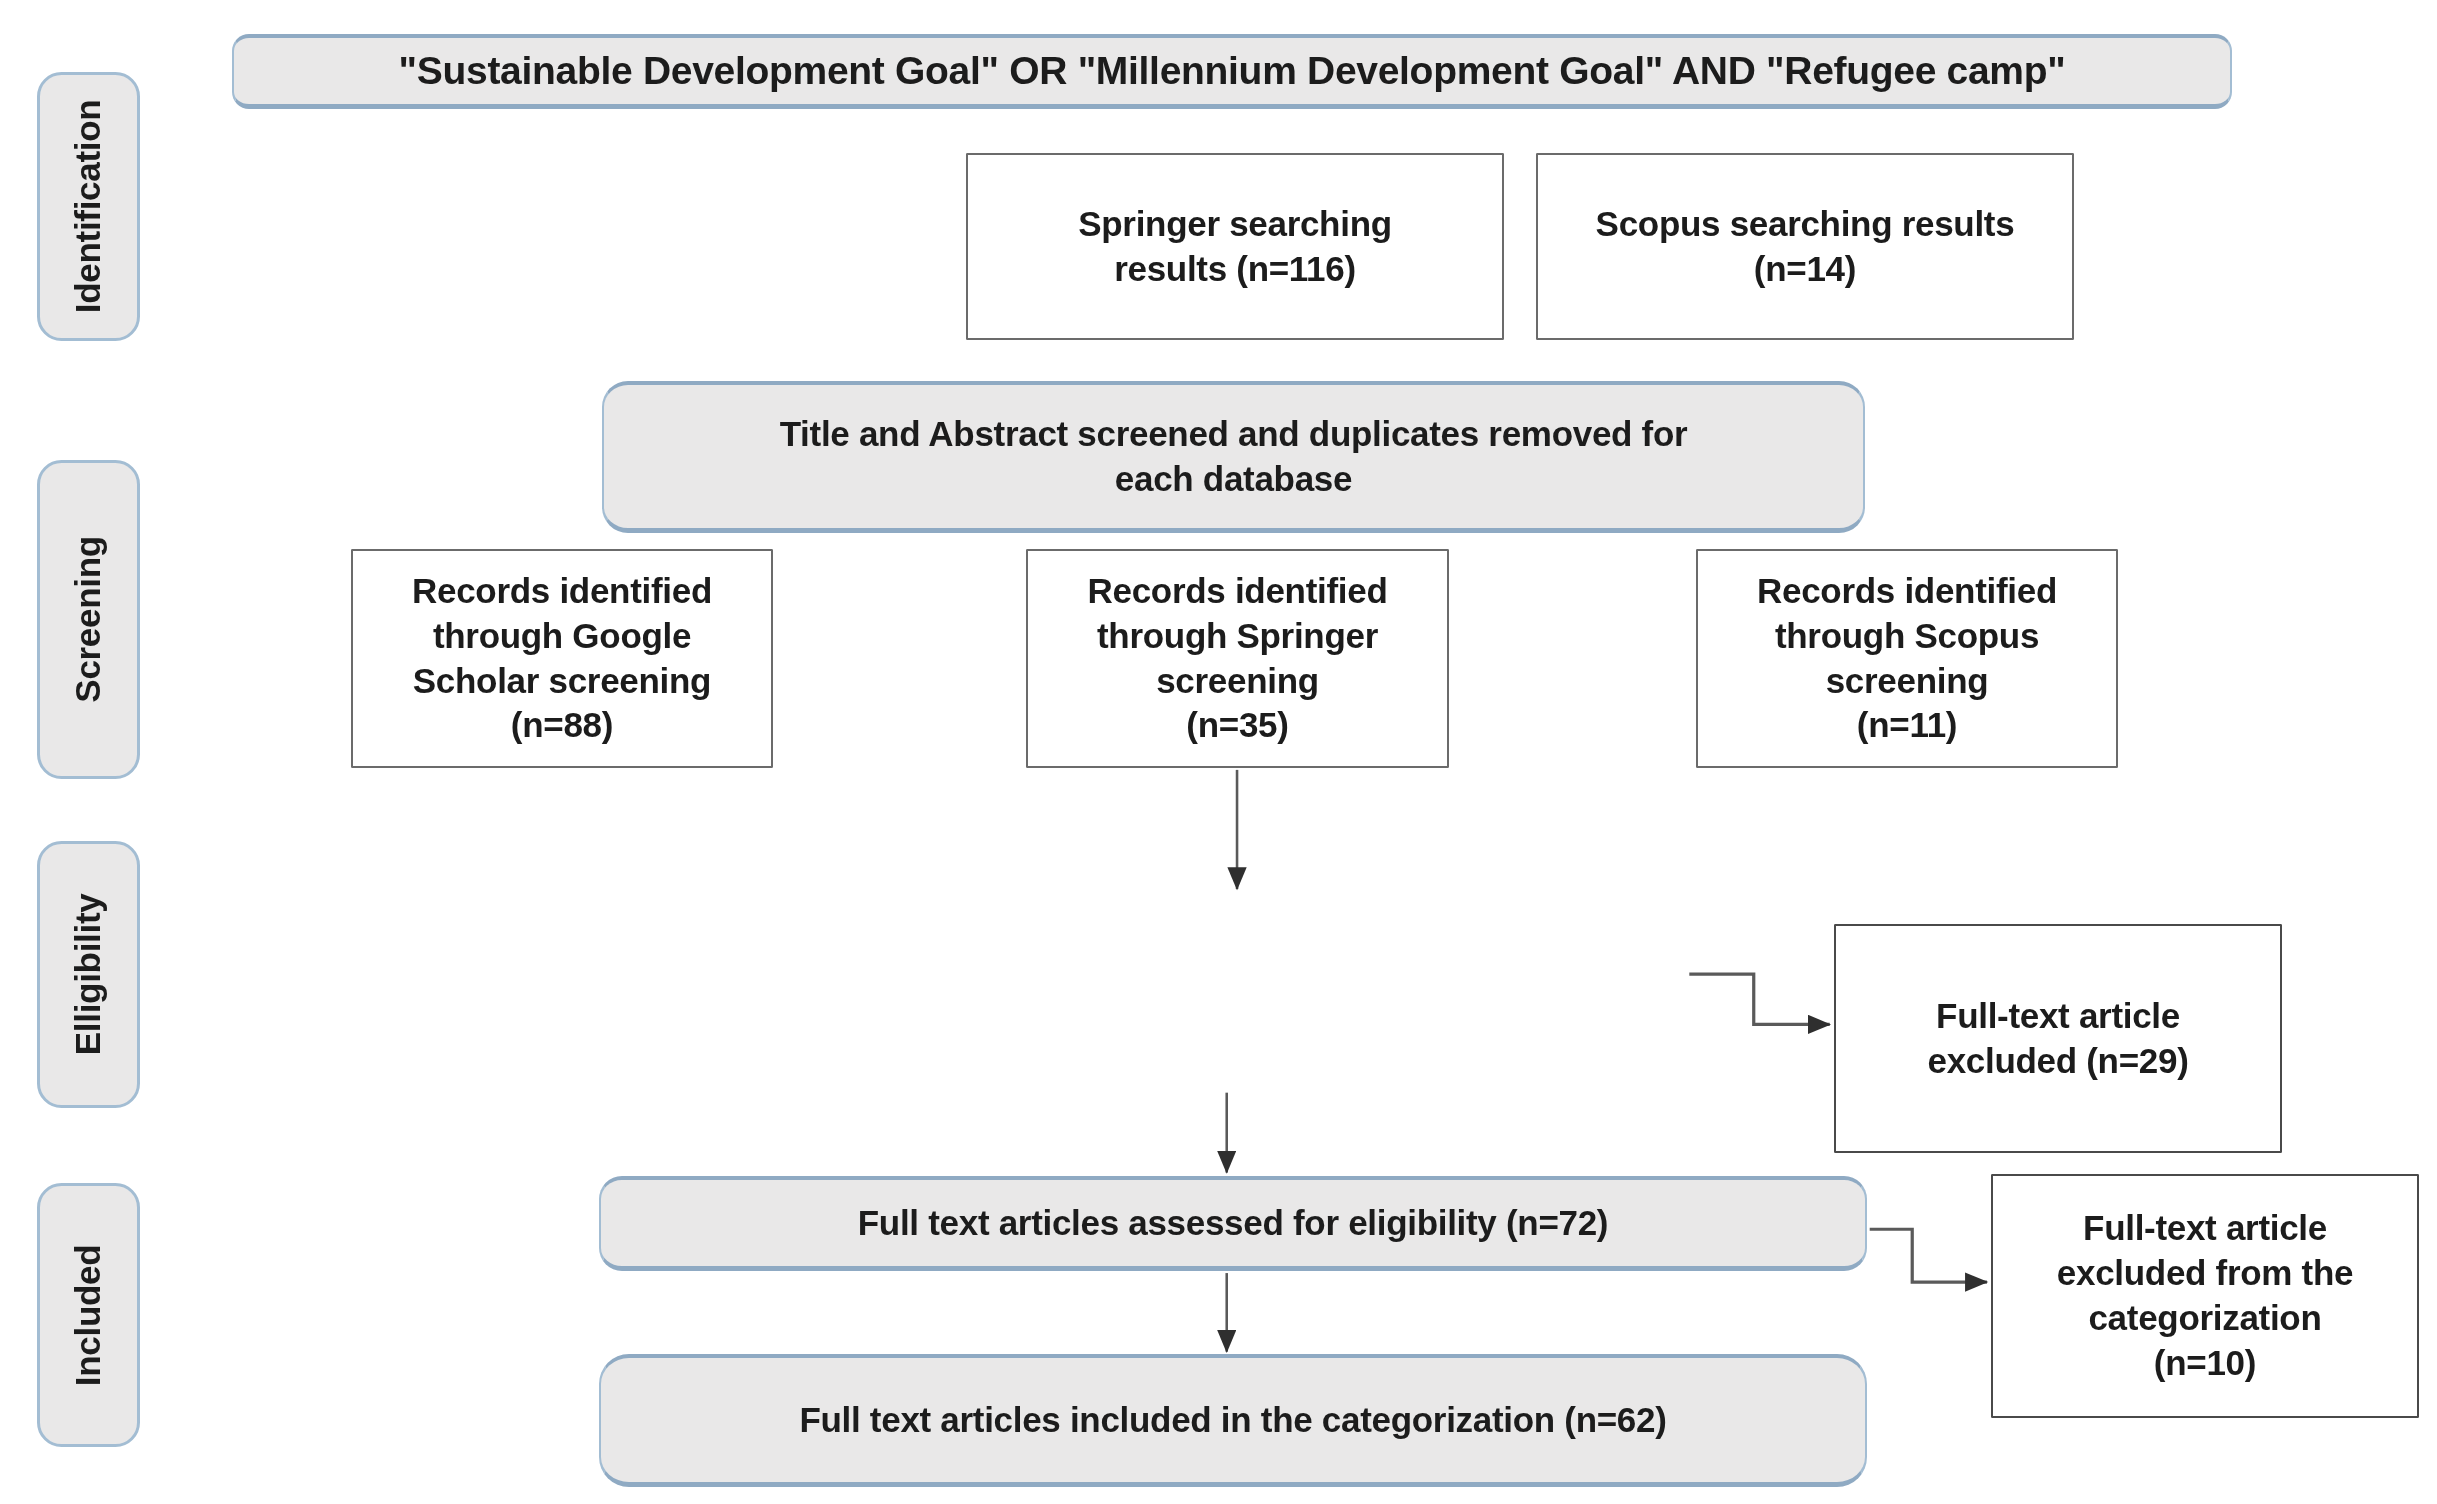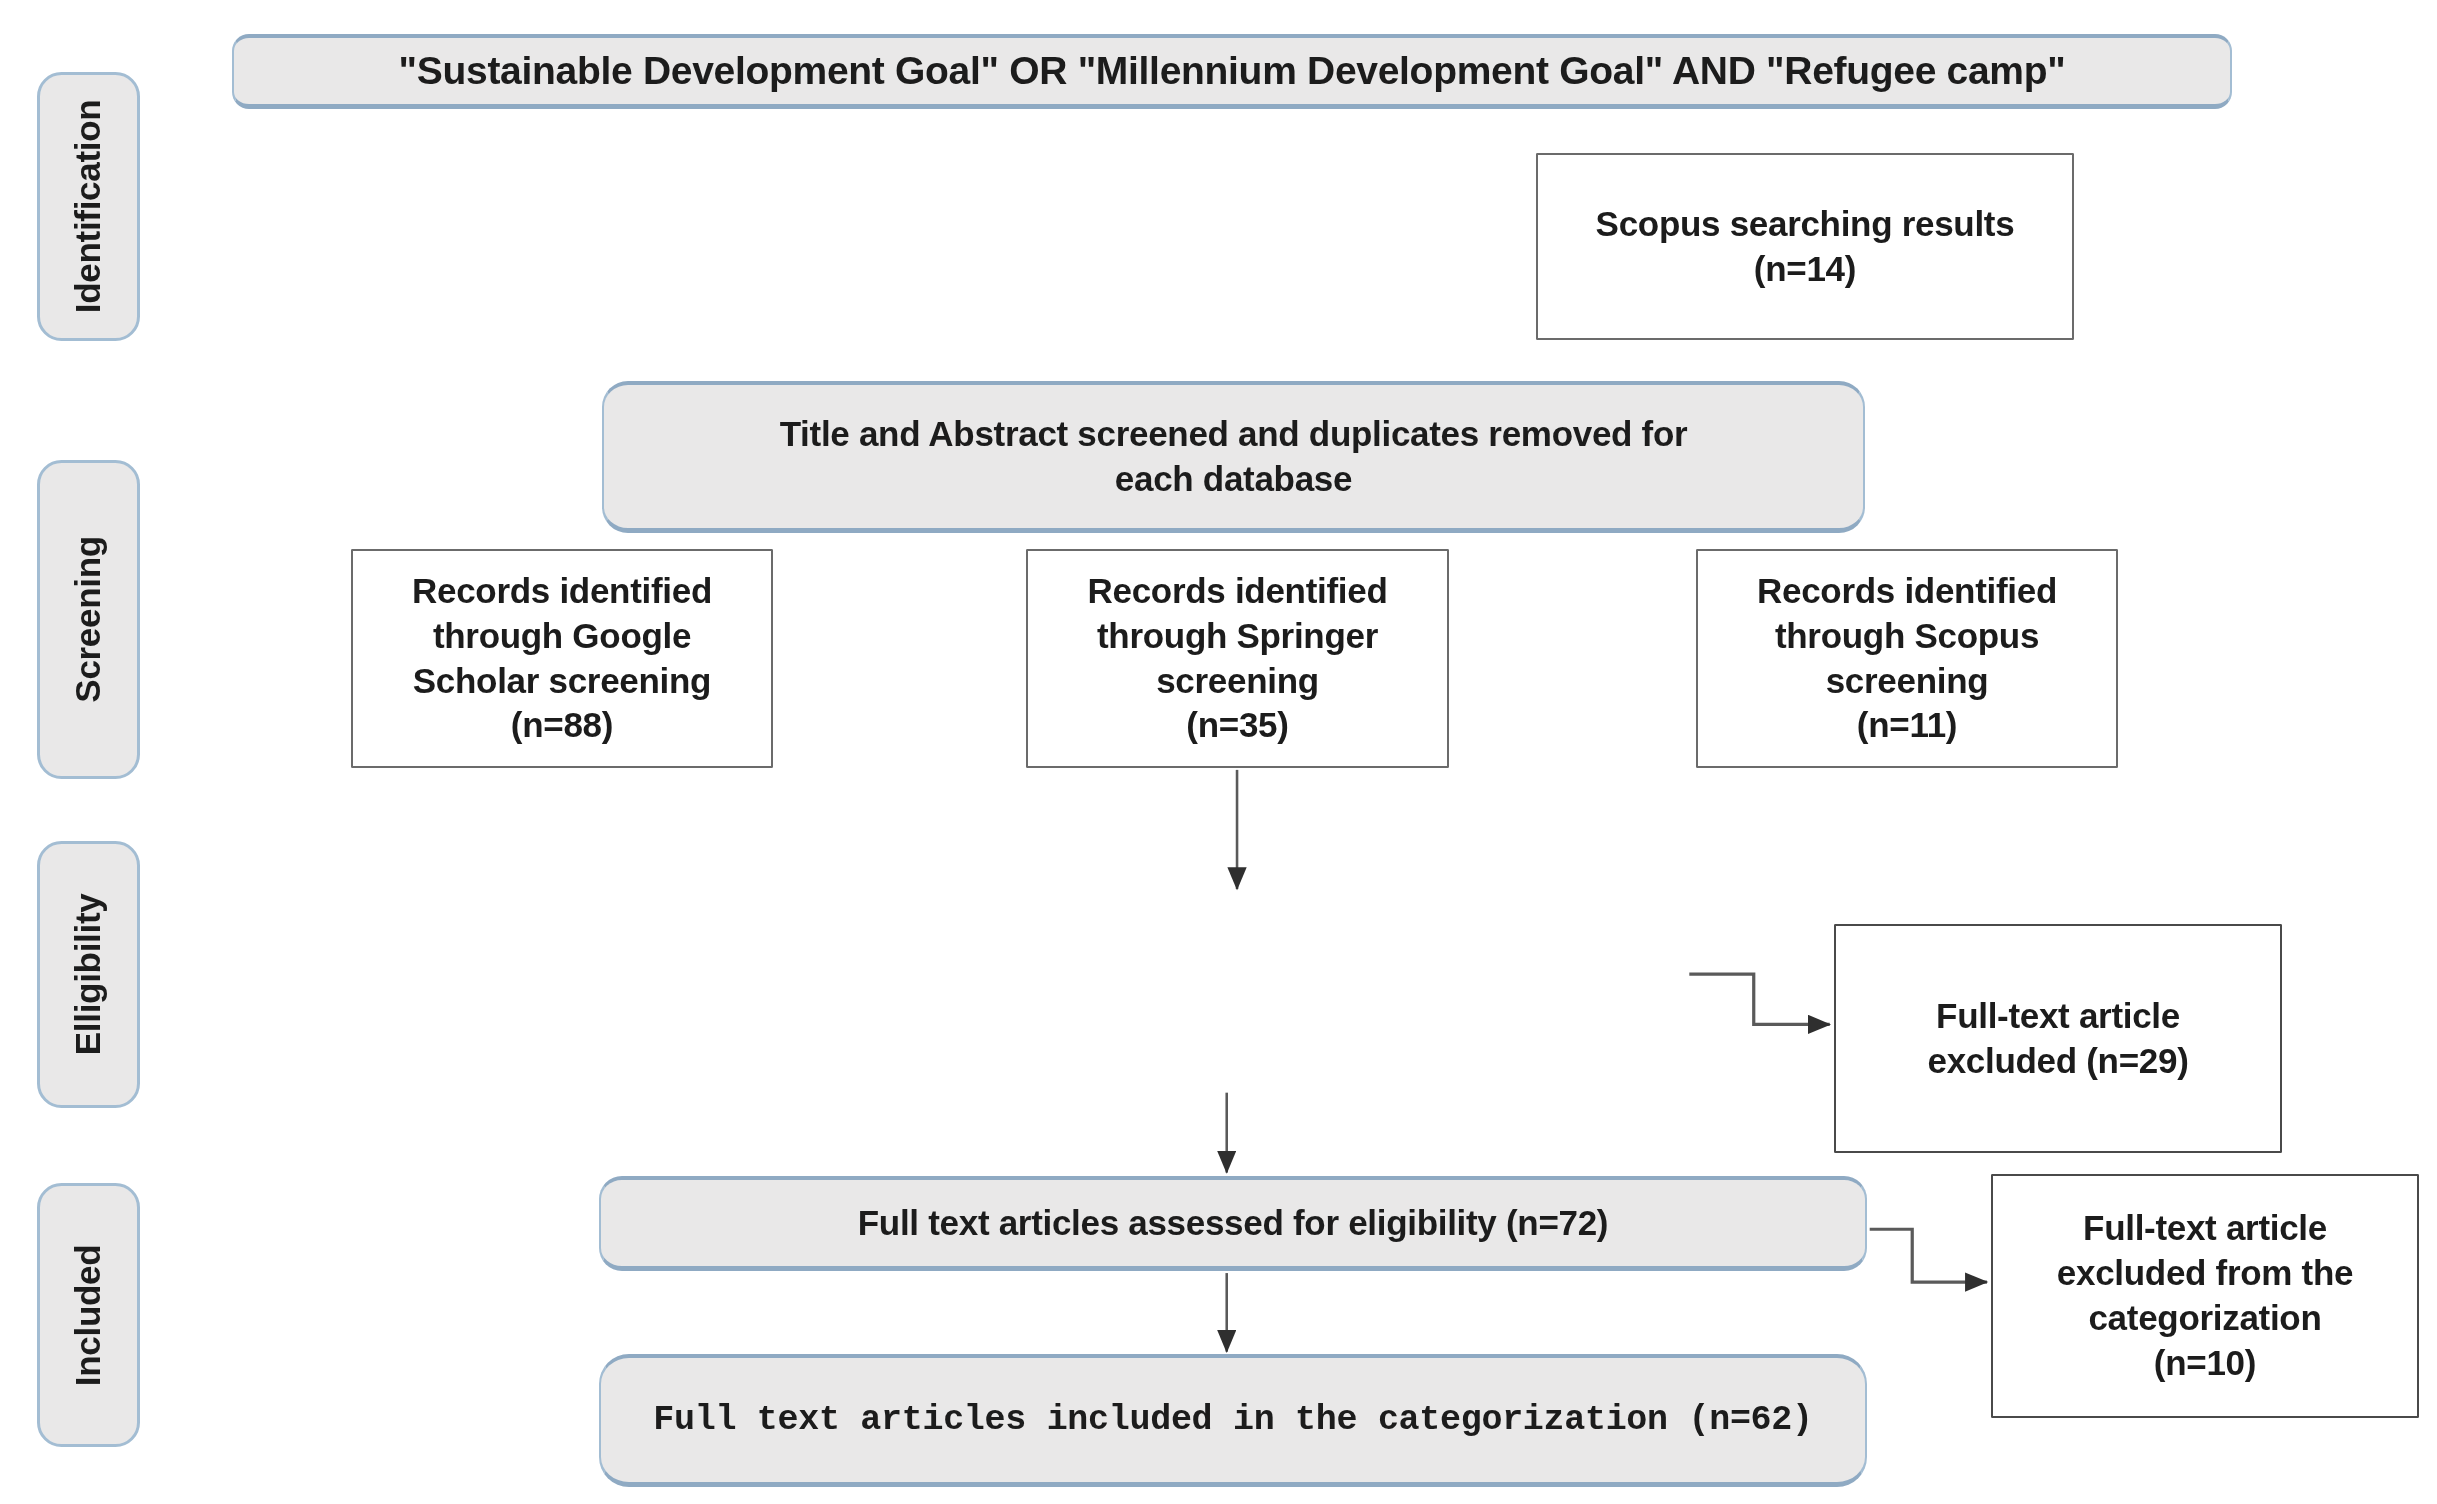--- a/index.html
+++ b/index.html
@@ -71,21 +71,21 @@
   #screening-note-box{left:602px;top:381px;width:1263px;height:152px;border-radius:26px;align-items:center;}
   #rec-google{left:351px;top:549px;width:422px;height:219px;}
   #rec-springer{left:1026px;top:549px;width:423px;height:219px;}
   #rec-scopus{left:1696px;top:549px;width:422px;height:219px;}
   
   #assessed-101-box{left:767px;top:892px;width:920px;height:198px;border-radius:45px;}
   #excluded-29-box{left:1834px;top:924px;width:448px;height:229px;}
   #assessed-72-box{left:599px;top:1176px;width:1268px;height:95px;border-radius:23px;justify-content:center;}
   #excluded-10-box{left:1991px;top:1174px;width:428px;height:244px;}
   
-  #included-62-box{left:599px;top:1354px;width:1268px;height:133px;border-radius:30px;font-family:Liberation Mono, monospace;}
+  #included-62-box{left:599px;top:1354px;width:1268px;height:133px;border-radius:30px;}
   
   #connector-layer{
     position:absolute;left:0;top:0;width:2438px;height:1505px;
     pointer-events:none;
   }
 </style>
 </head>
 <body>
 
 <div id="canvas">
@@ -98,20 +98,23 @@
   </div>
   <div class="box stage" id="stage-eligibility">
     <span class="vtext">Elligibility</span>
   </div>
   <div class="box stage" id="stage-included">
     <span class="vtext">Included</span>
   </div>
 
   <div class="box gray" id="query-box">
     <span>"Sustainable Development Goal" OR "Millennium Development Goal" AND "Refugee camp"</span>
+  </div>
+  <div class="box white" id="box-springer">
+    <span>Springer searching<br>results (n=116)</span>
   </div>
   <div class="box white" id="box-scopus">
     <span>Scopus searching results<br>(n=14)</span>
   </div>
 
   <div class="box gray" id="screening-note-box">
     <span>Title and Abstract screened and duplicates removed for<br>each database</span>
   </div>
   <div class="box white" id="rec-google">
     <span>Records identified<br>through Google<br>Scholar screening<br>(n=88)</span>

